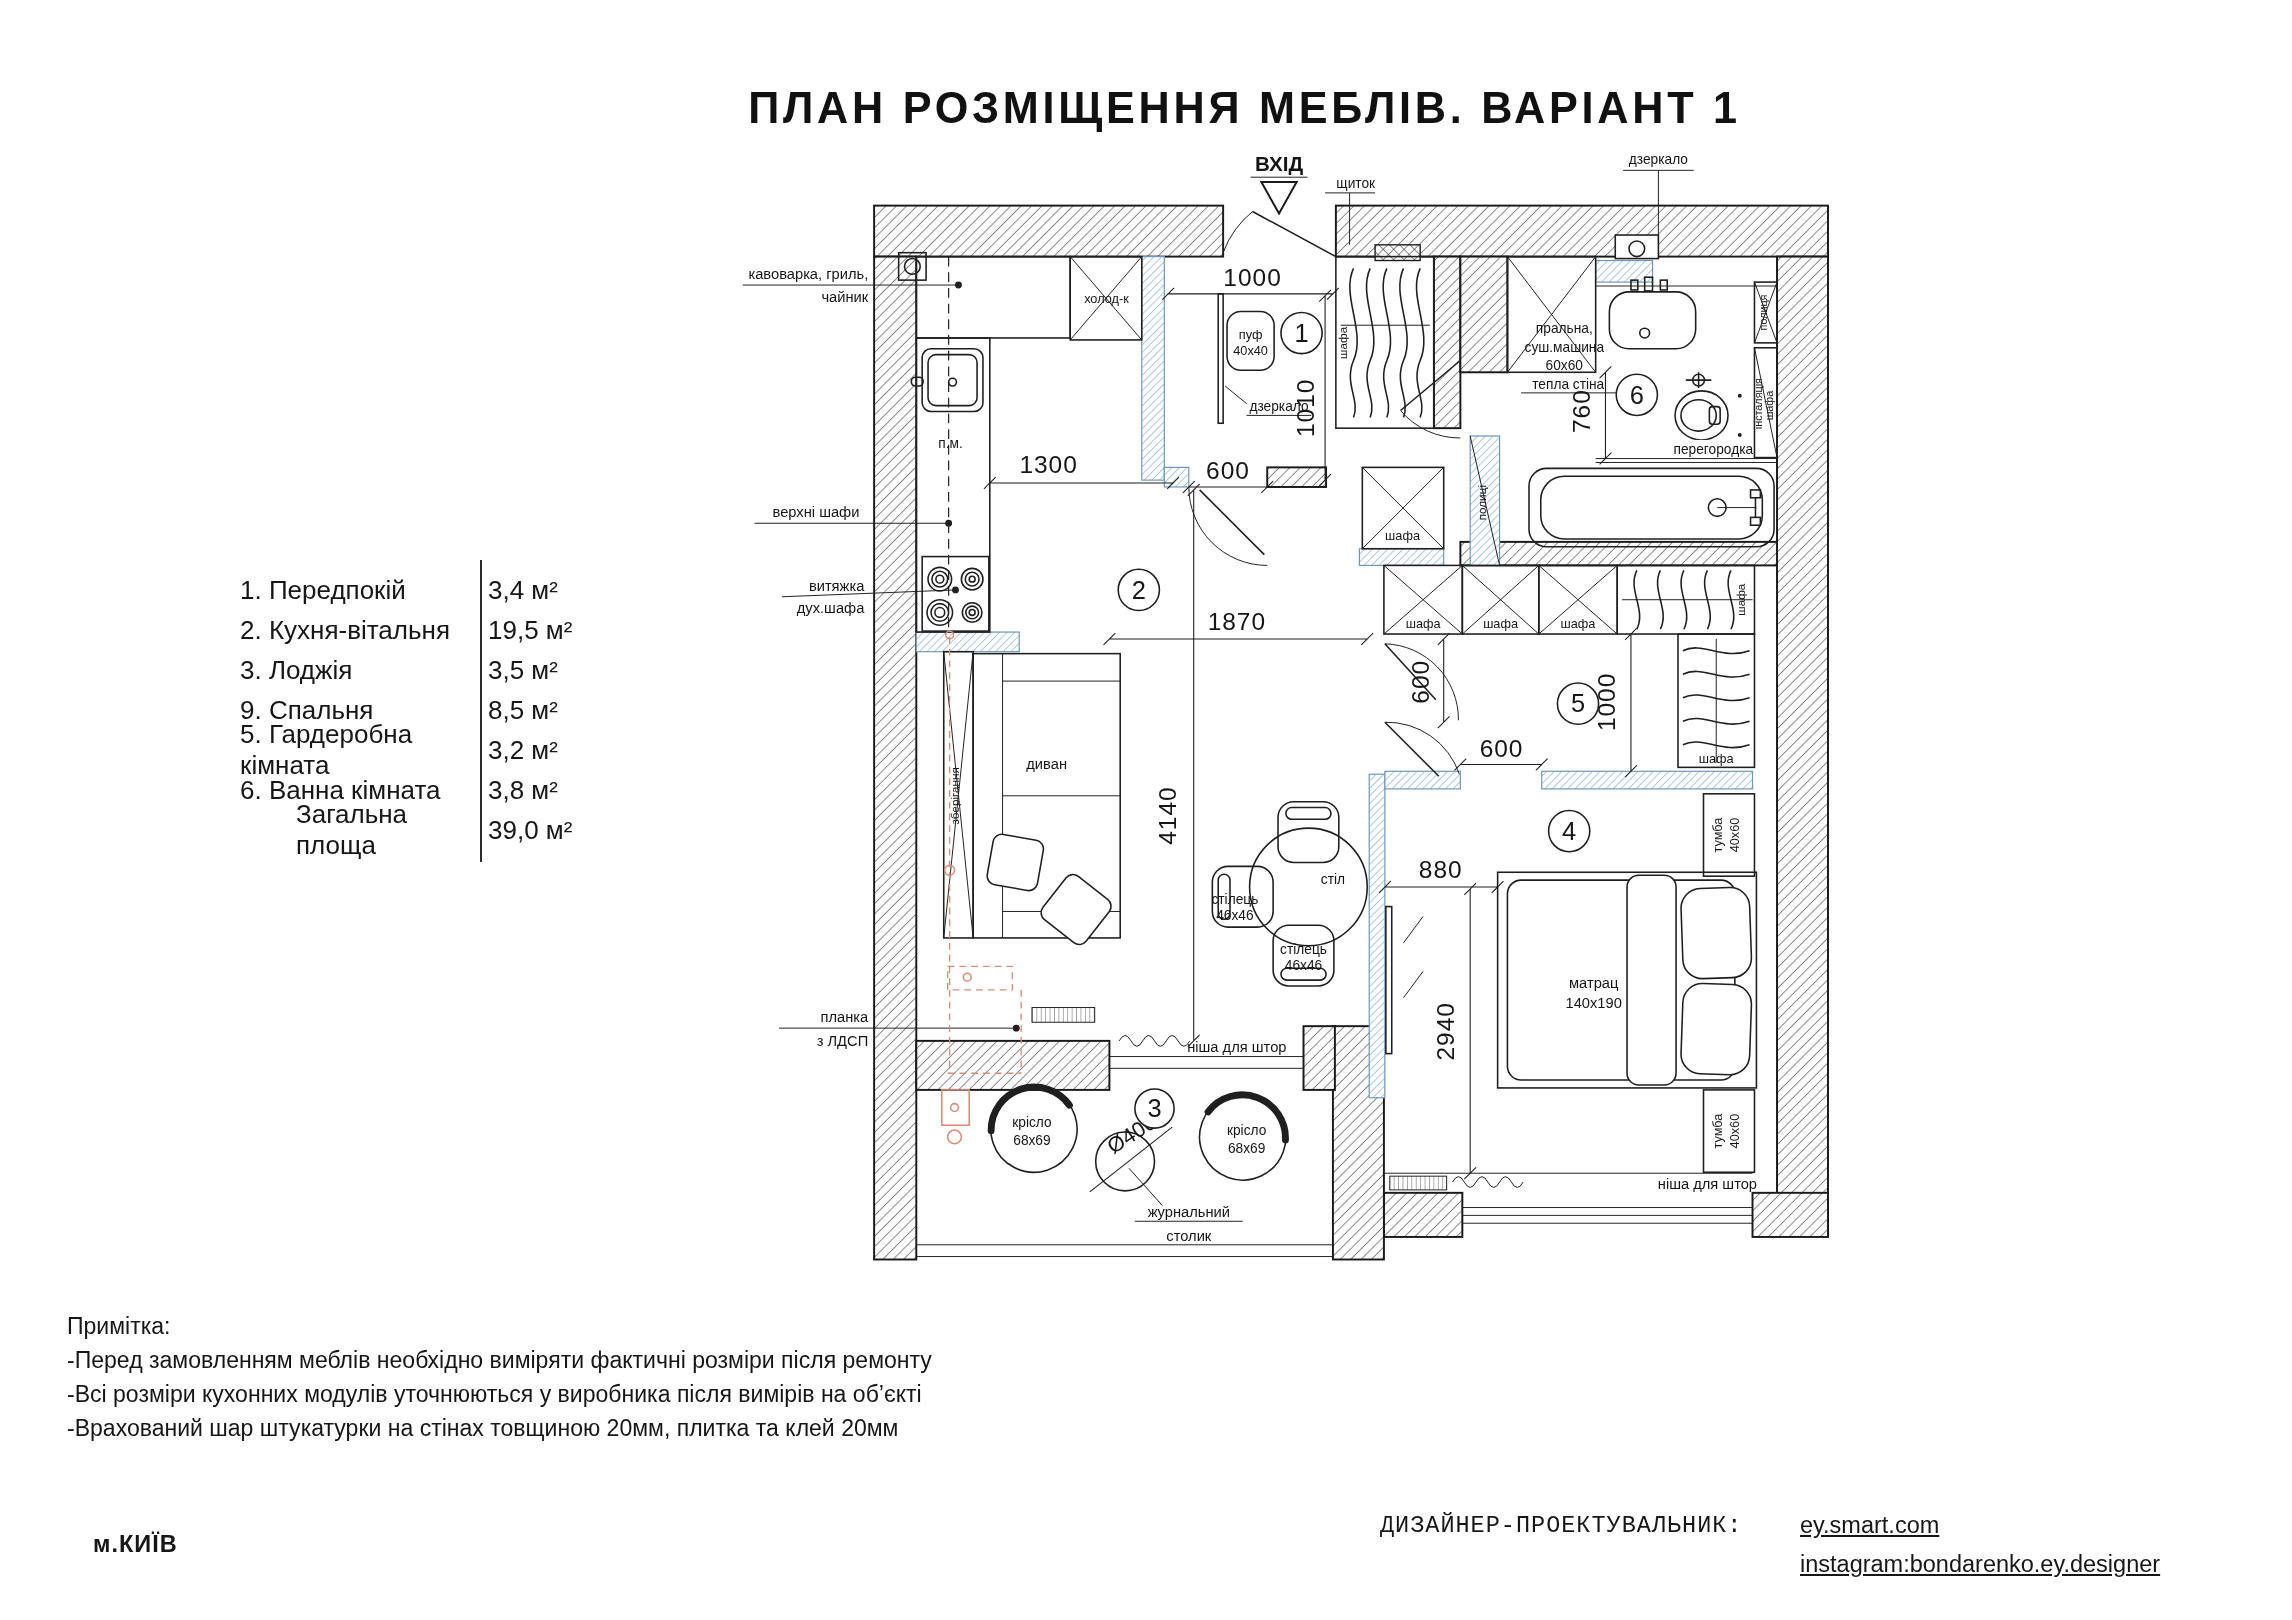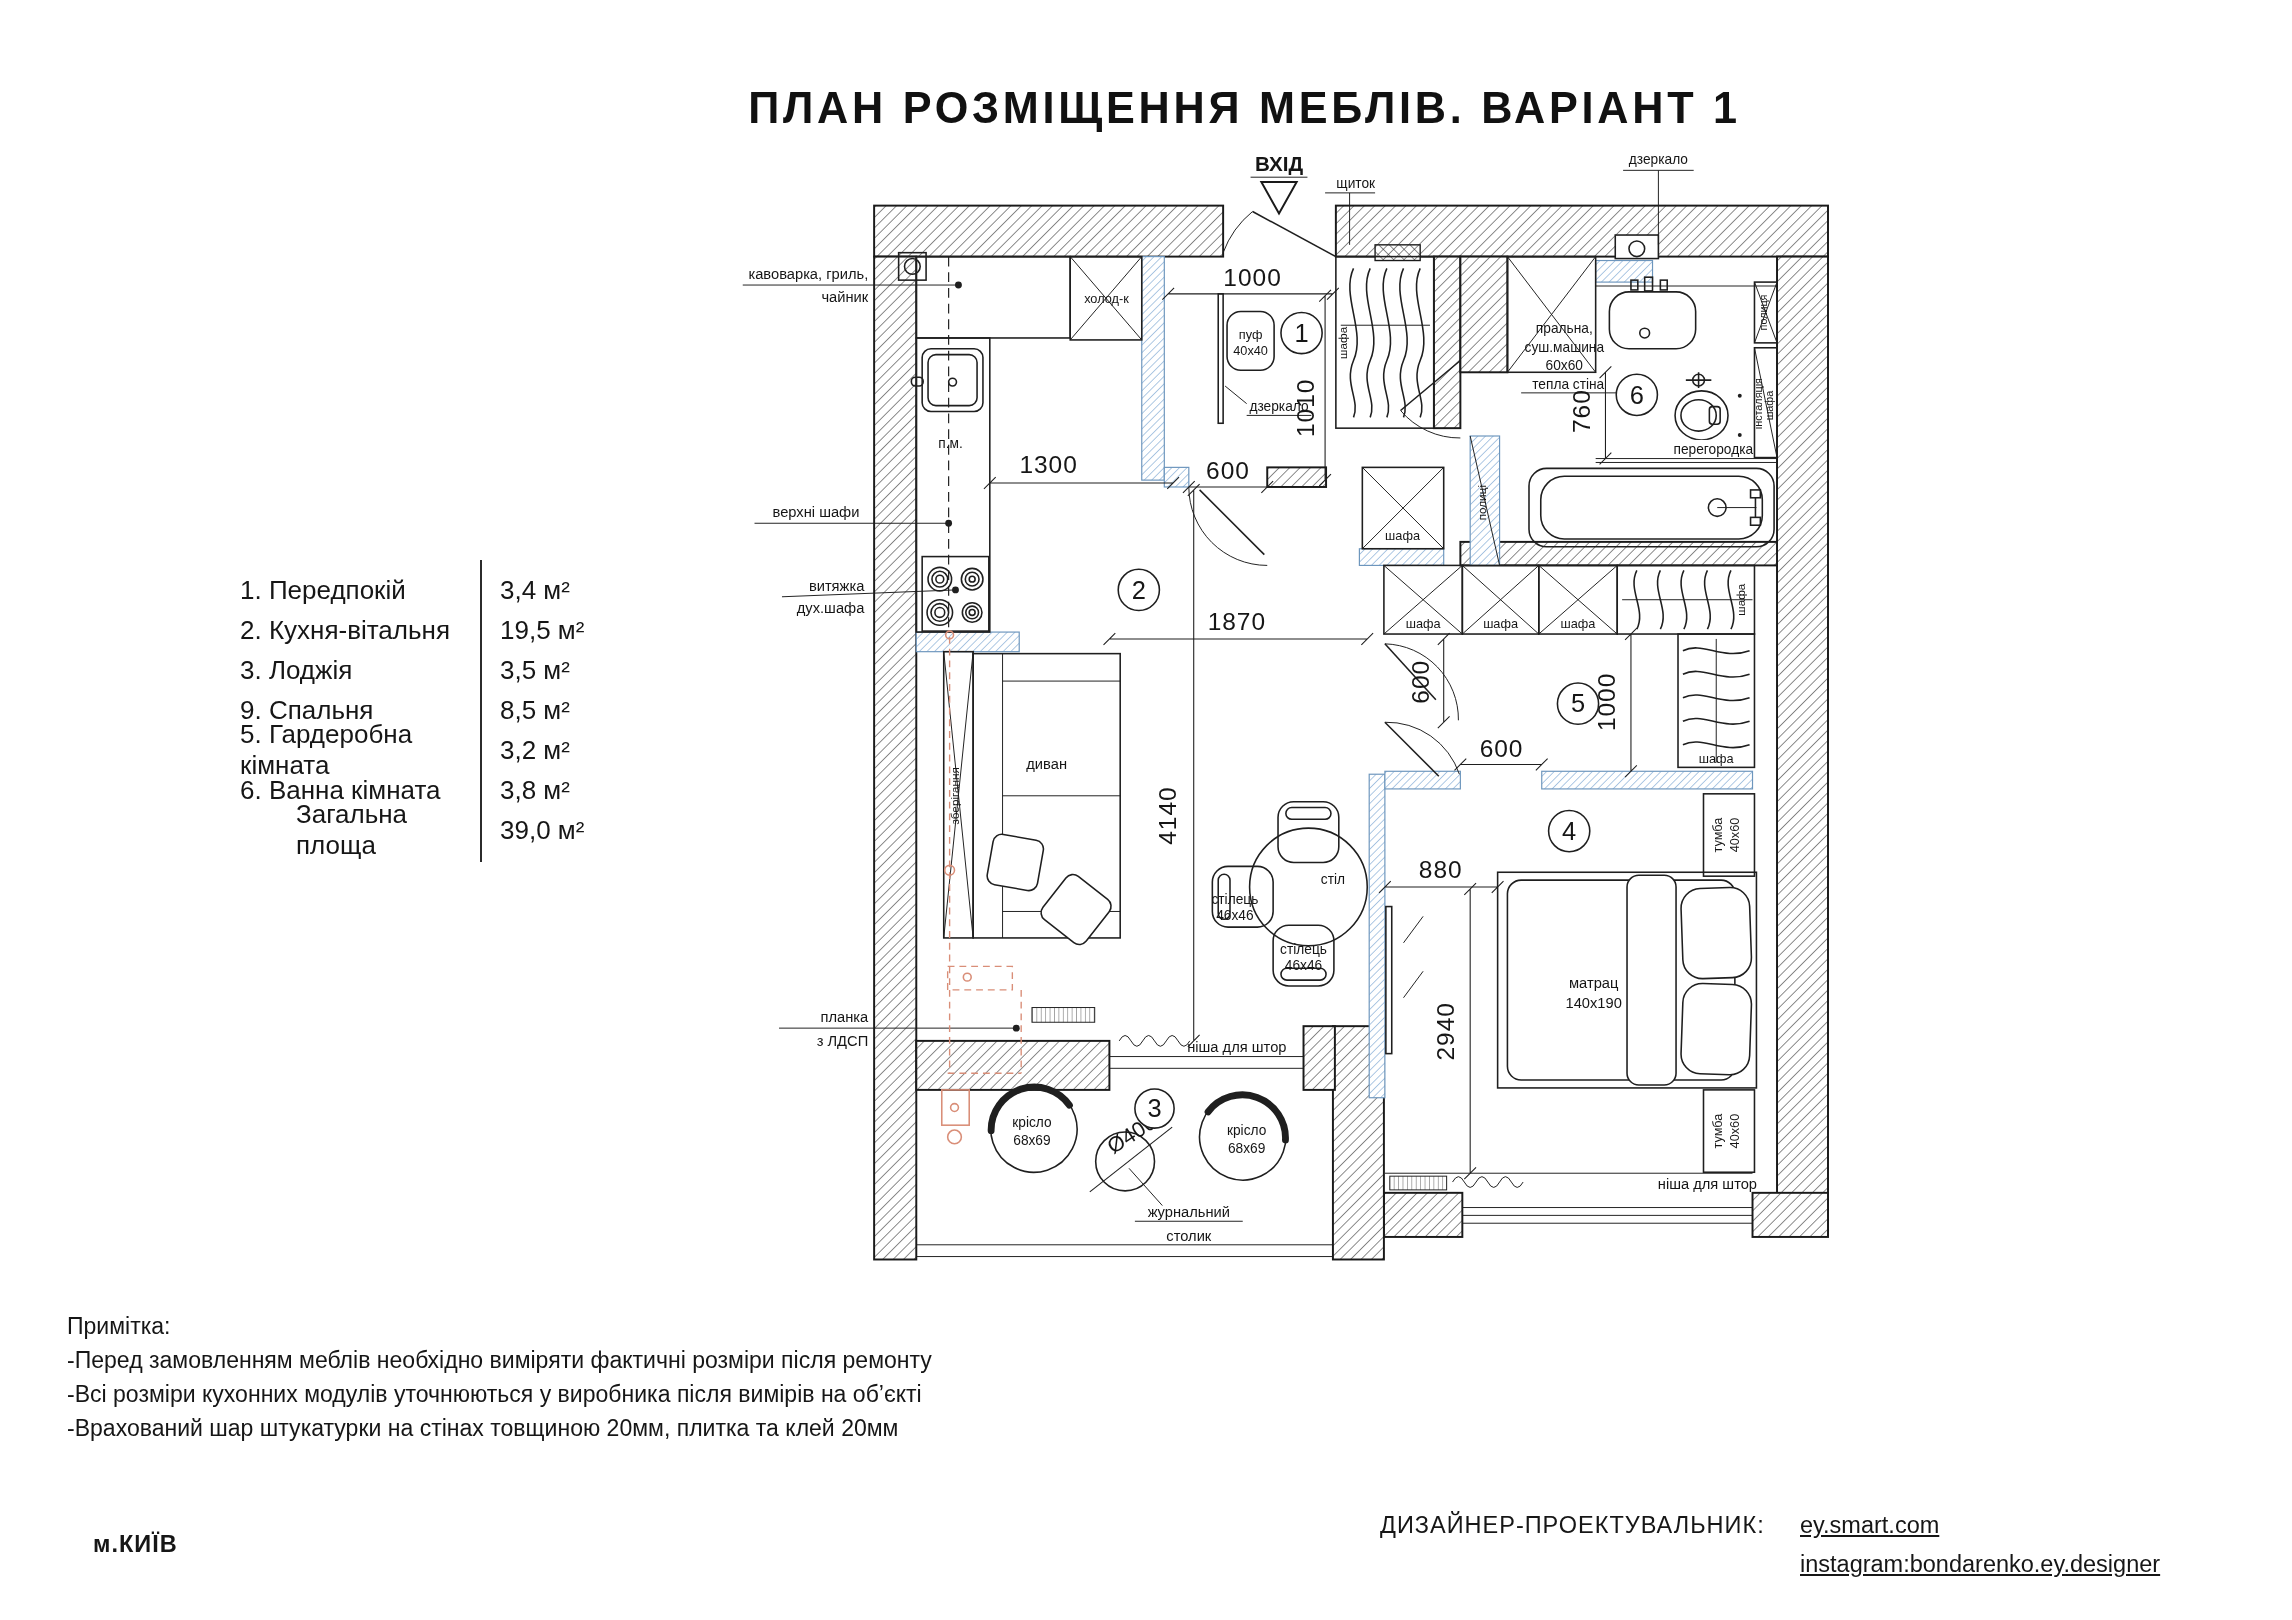--- a/index.html
+++ b/index.html
@@ -10,28 +10,28 @@
   #title{
     position:absolute;top:82px;left:686px;width:1117px;text-align:center;
     font-size:45px;font-weight:bold;letter-spacing:3.9px;color:#111;
     transform:scaleX(.96);transform-origin:center;white-space:nowrap;
   }
   
   #legend{position:absolute;left:240px;top:570px;}
   #legend .rows{position:relative;}
   #legend .row{display:flex;height:40px;align-items:center;font-size:26px;}
   #legend .name{width:240px;}
-  #legend .area{padding-left:20px;white-space:nowrap;}
+  #legend .area{padding-left:8px;white-space:nowrap;}
   #legend .vrule{position:absolute;left:240px;top:-9.8px;bottom:-11.8px;width:2px;background:#2b2b2b;}
   #legend .total .name{padding-left:56px;width:184px;}
   
   #notes{position:absolute;left:67px;top:1309px;font-size:23.5px;line-height:34px;transform:scaleX(.98);transform-origin:left;}
   
   .city{position:absolute;left:93px;top:1531px;font-size:23.5px;letter-spacing:1px;font-weight:bold;}
-  .designer{position:absolute;left:1380px;top:1506px;font-size:23.5px;line-height:39px;letter-spacing:1px;}
+  .designer{position:absolute;left:1380px;top:1506px;font-size:23.5px;line-height:39px;letter-spacing:1px;font-family:Liberation Mono, monospace;}
   .links{position:absolute;left:1800px;top:1506px;font-size:23.5px;line-height:39px;text-decoration:underline;}
   
   #plan{position:absolute;left:627px;top:137px;width:1255px;height:1147px;}
   #plan text{font-family:"Liberation Sans",sans-serif;fill:#161616;}
   .w{fill:url(#h);stroke:#1a1a1a;stroke-width:2;}
   .bw{fill:url(#bh);stroke:#6d96bd;stroke-width:1.2;}
   .f{fill:none;stroke:#1f1f1f;stroke-width:1.6;}
   .fw{fill:#fff;stroke:#1f1f1f;stroke-width:1.6;}
   .tl{fill:none;stroke:#1f1f1f;stroke-width:1;}
   .dim{stroke:#1f1f1f;stroke-width:1.1;fill:none;}

